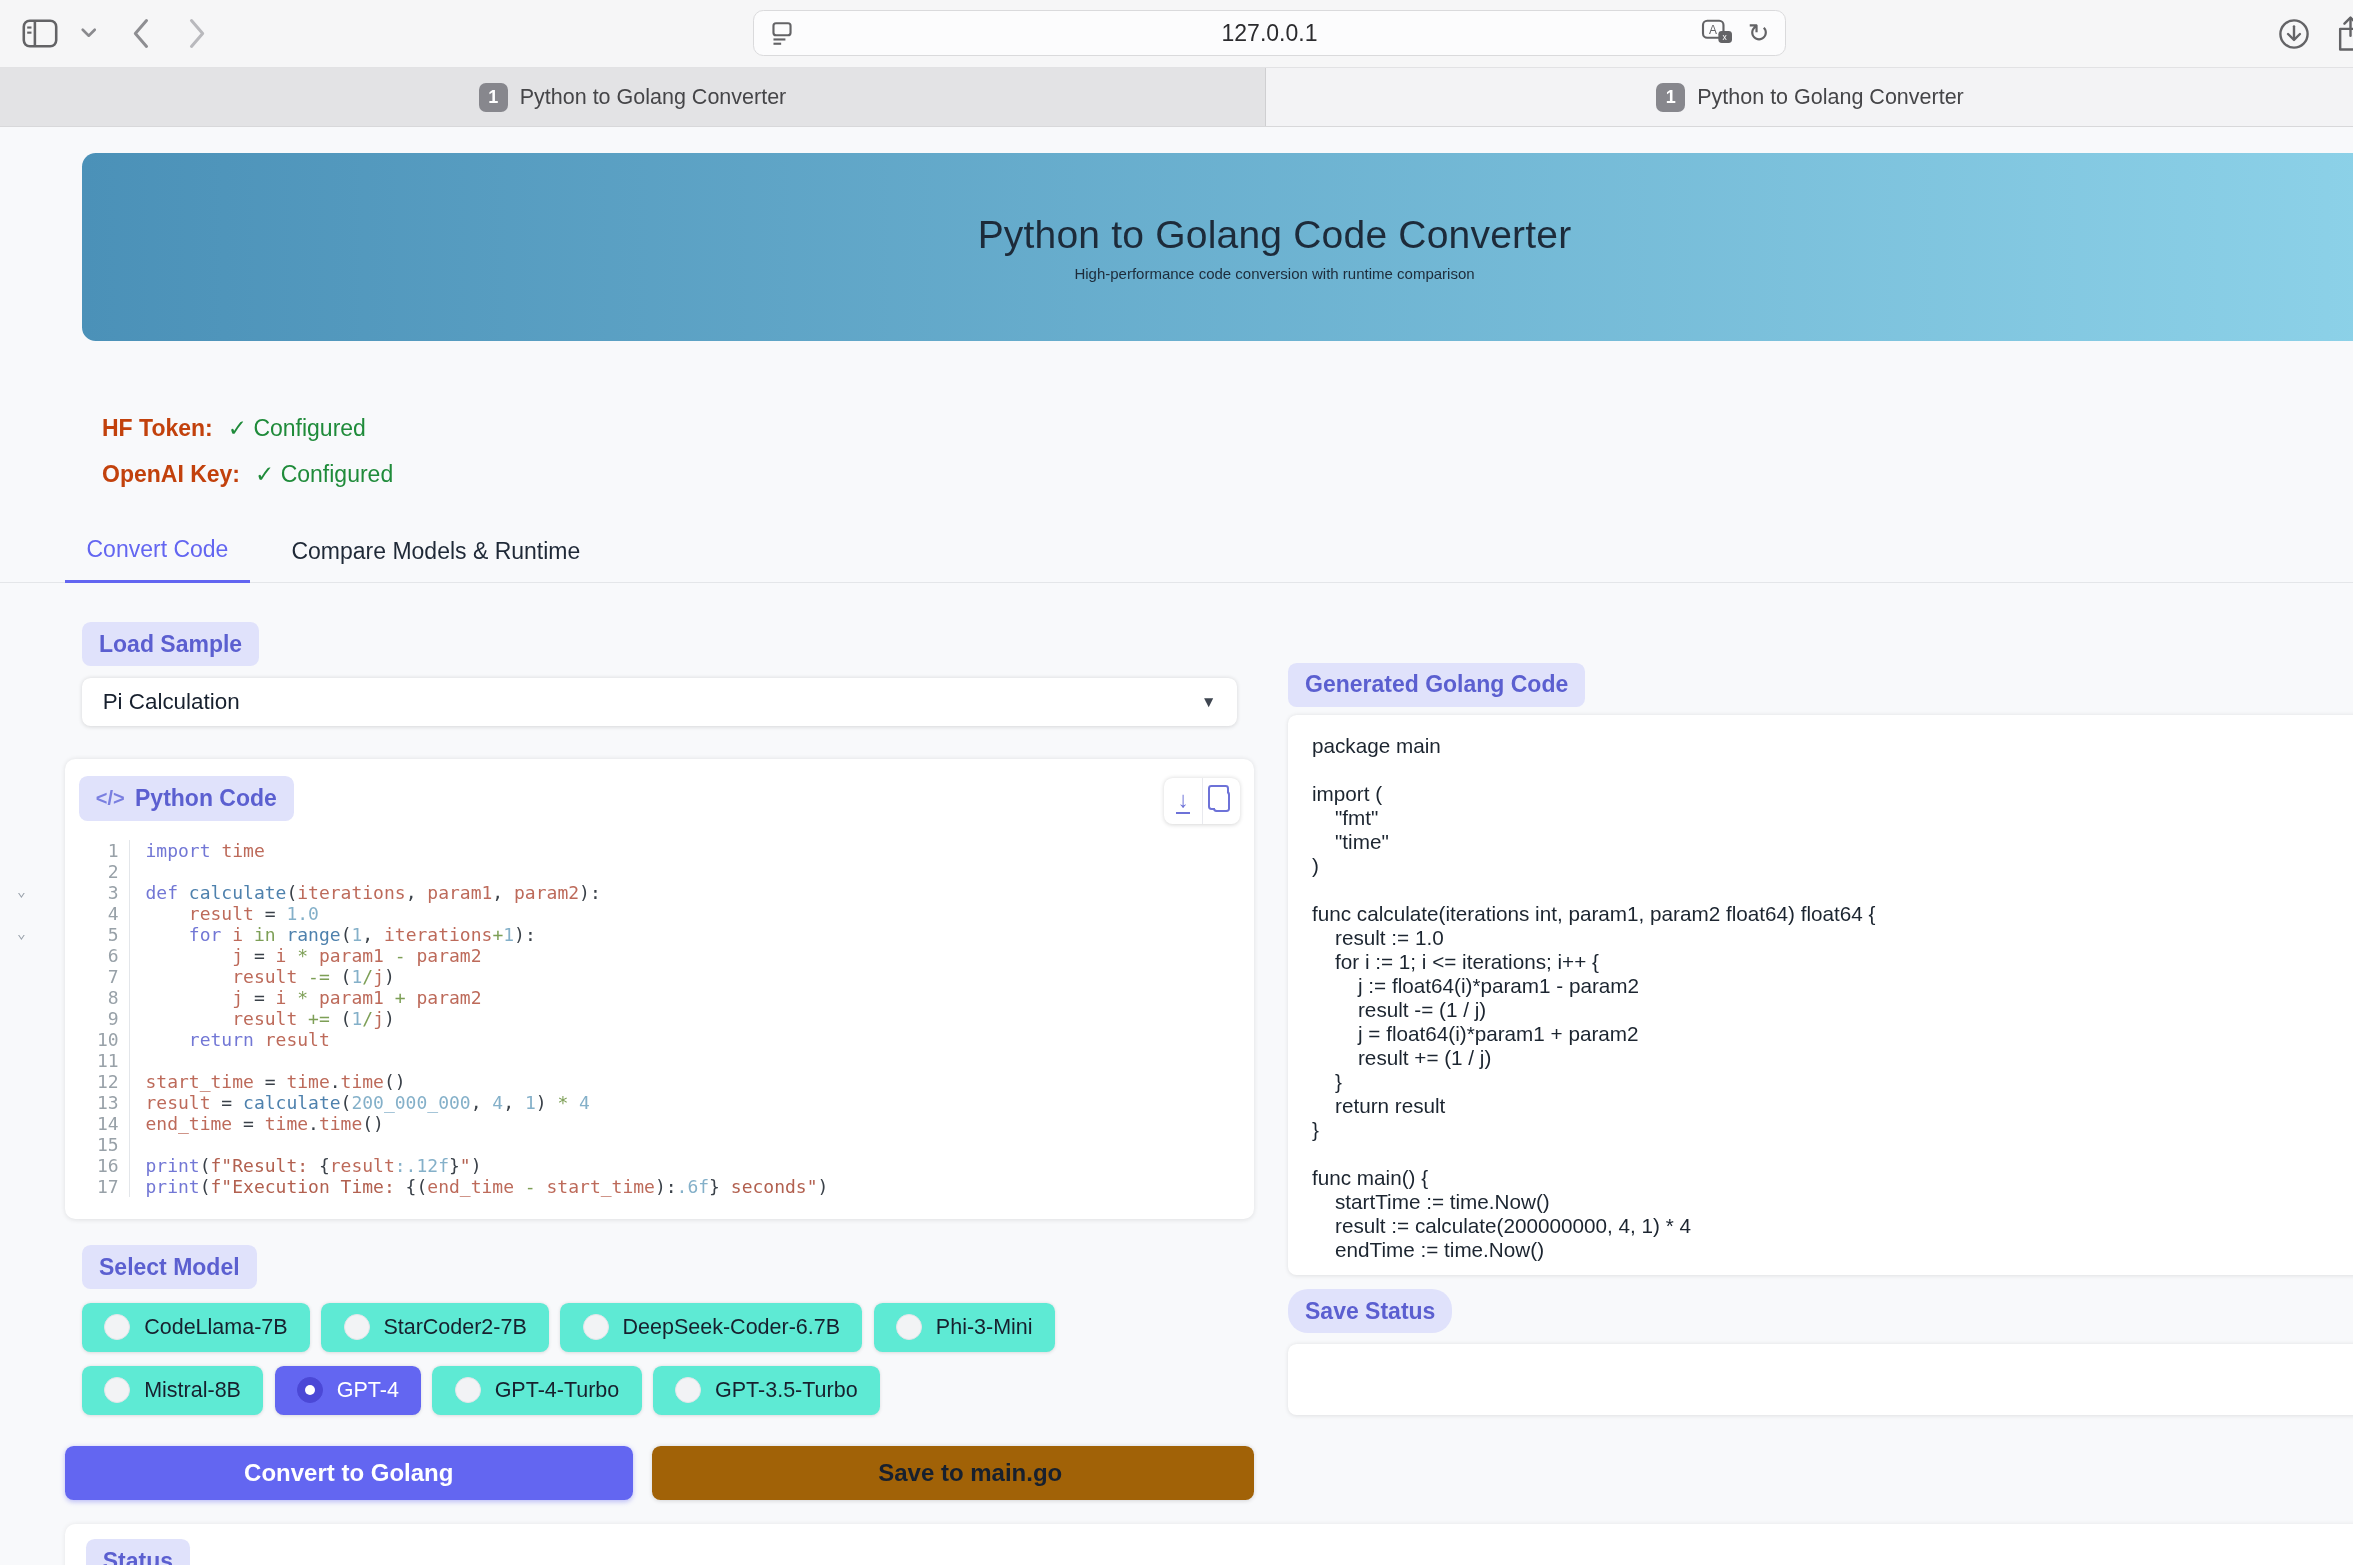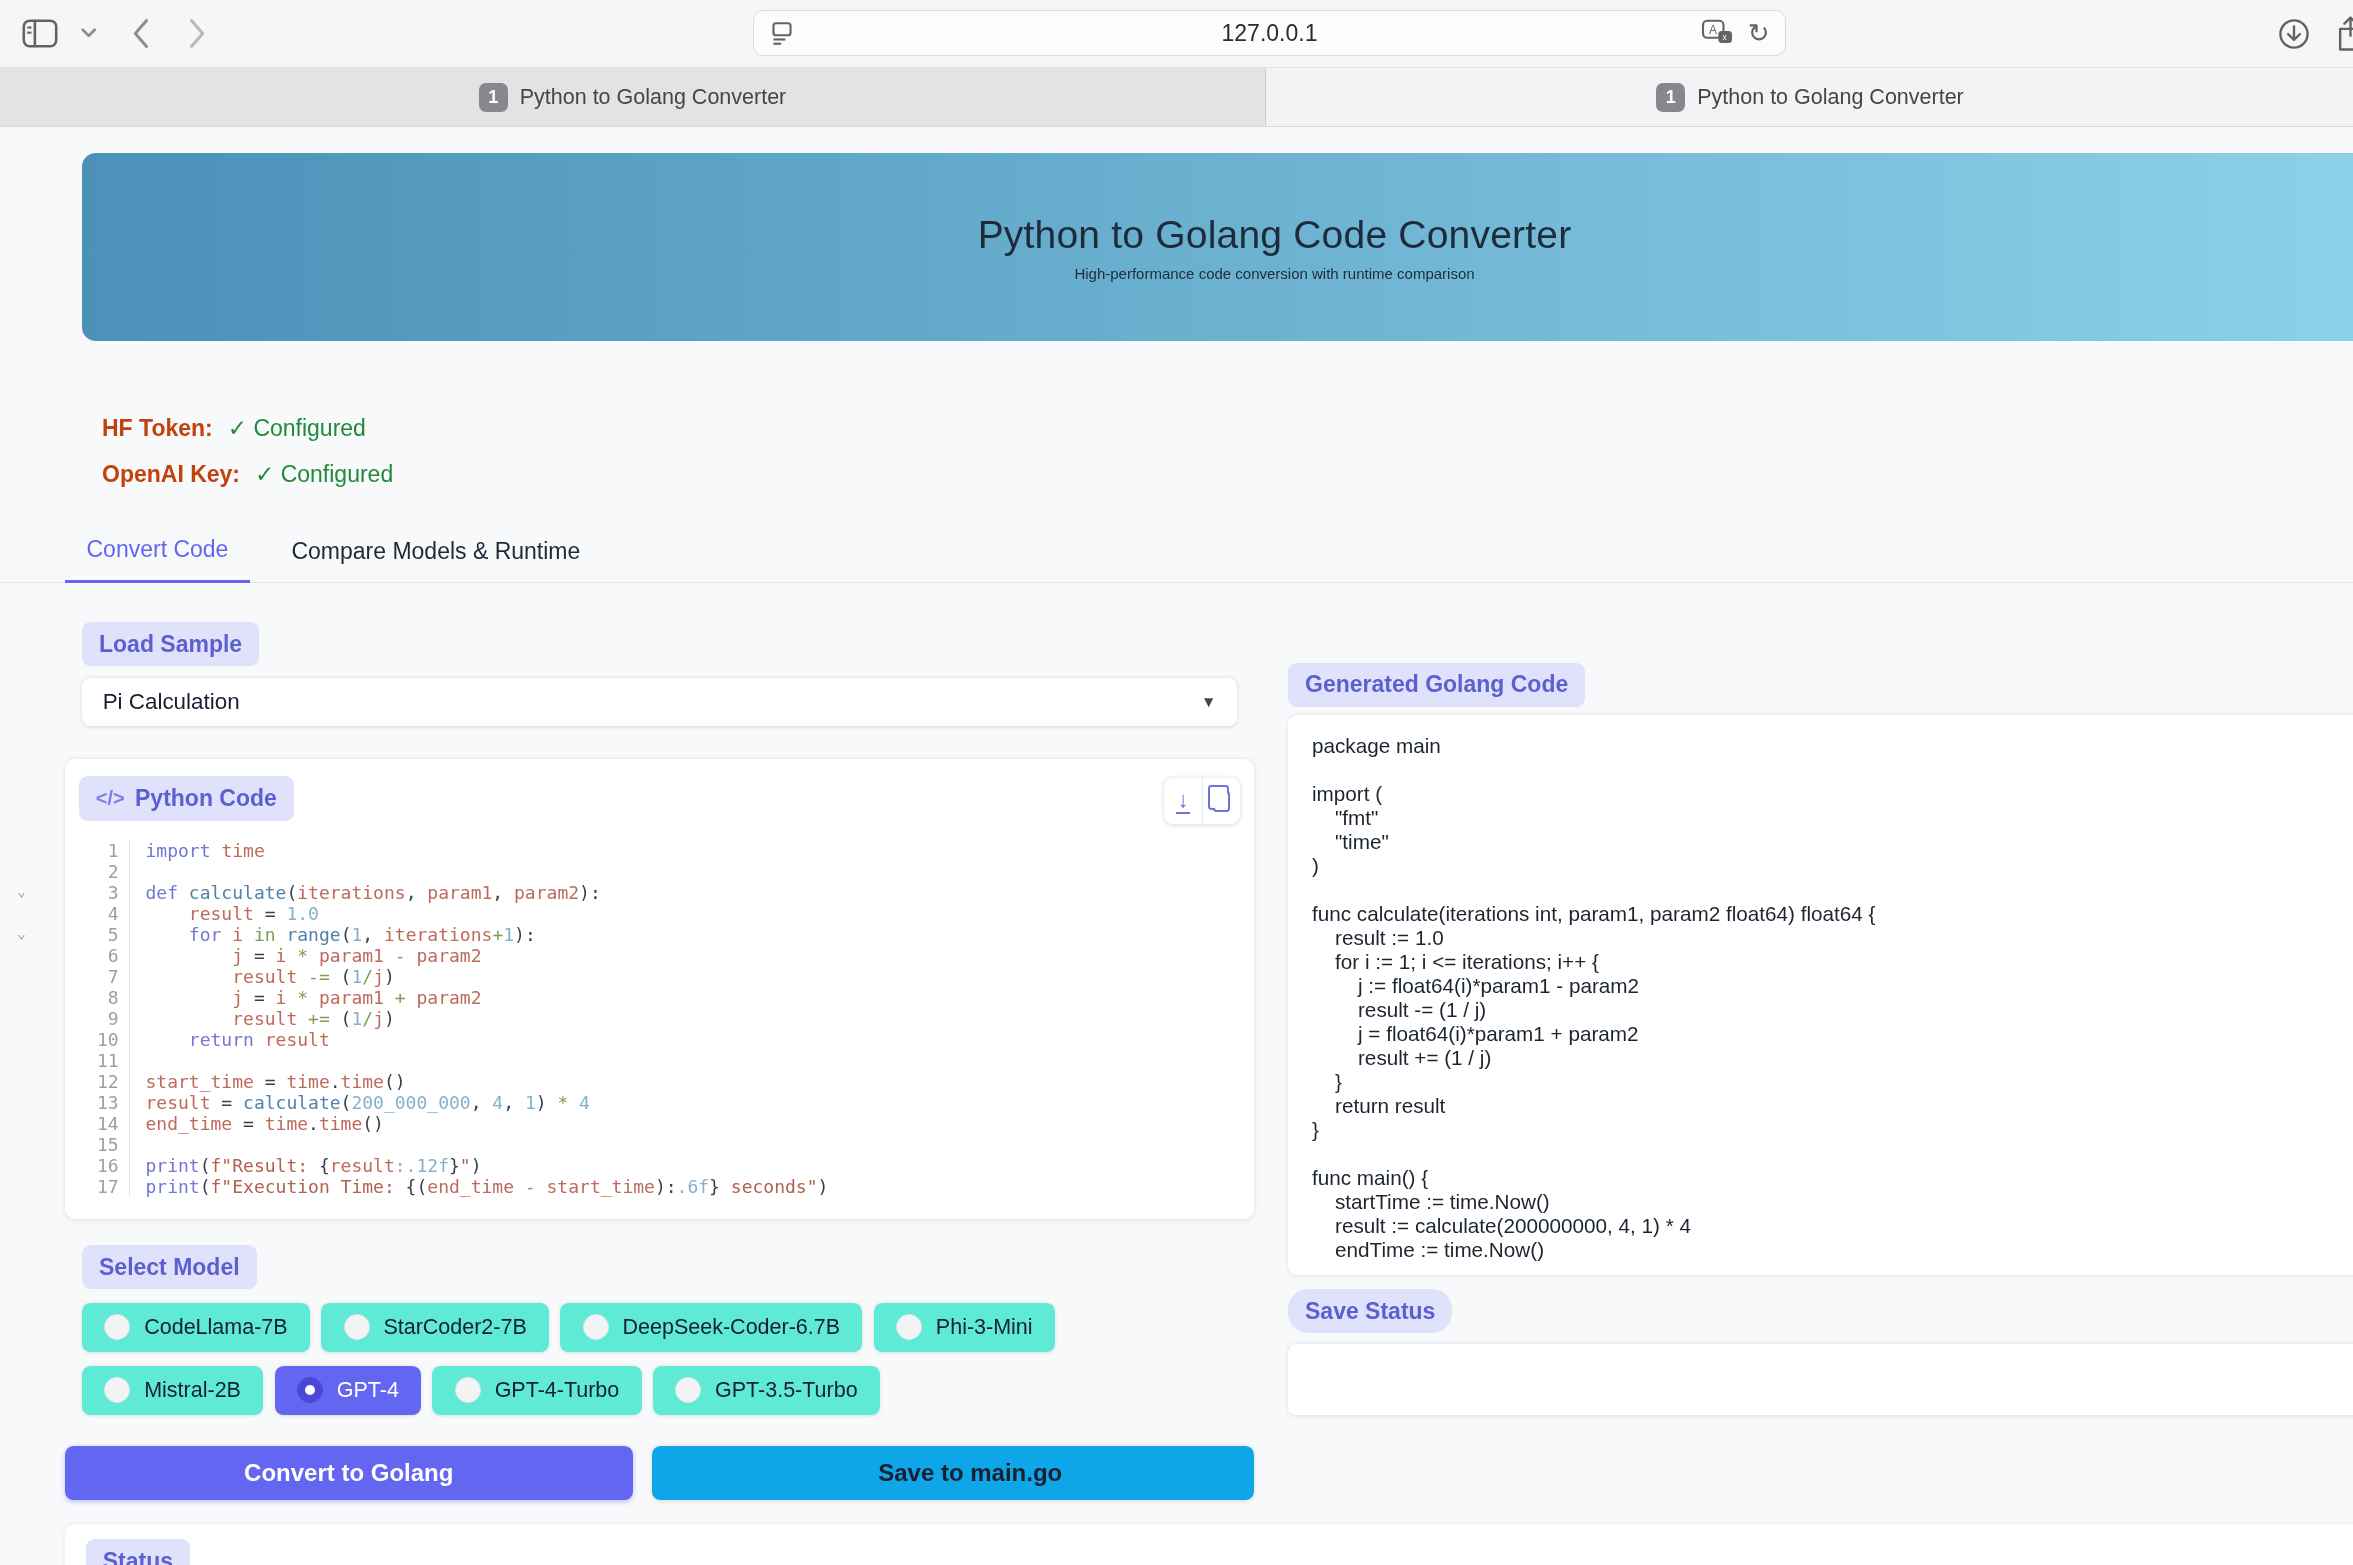--- a/index.html
+++ b/index.html
@@ -83,21 +83,21 @@
   .pill { display:flex; align-items:center; gap:13.8px; background:#5eead4; border-radius:8.6px; box-shadow:0 0.9px 3.4px rgba(0,0,0,.12);
           padding:0 22.4px; height:49px; font-size:21.5px; color:#17202e; }
   .radio { width:26px; height:26px; border-radius:50%; background:#f2f3f5; border:0.9px solid #e4e5e9; flex:none; position:relative; }
   .pill.selected { background:#6366f1; color:#fff; }
   .pill.selected .radio { background:#4b48d6; border-color:#4b48d6; }
   .pill.selected .radio::after { content:""; position:absolute; left:50%; top:50%; width:10.3px; height:10.3px; margin:-5.2px 0 0 -5.2px; border-radius:50%; background:#fff; }
 
   .buttons-row { display:flex; gap:19px; margin:31px 0 0 65px; width:1189px; }
   .btn { flex:1; height:54px; border-radius:8.6px; display:flex; align-items:center; justify-content:center; font-size:24px; font-weight:bold; }
   .btn-primary { background:#6366f1; color:#fff; box-shadow:0 1.7px 5.2px rgba(99,102,241,.4); }
-  .btn-secondary { background:#0ea5e9; color:#17202e; box-shadow:0 0.9px 4.3px rgba(0,0,0,.14);padding-left:35px; }
+  .btn-secondary { background:#a16207; color:#17202e; box-shadow:0 0.9px 4.3px rgba(0,0,0,.14);padding-left:35px; }
 
   .status-card { margin:24px 0 0 65px; width:2385px; background:#fff; border-radius:10.3px; box-shadow:0 0.9px 5.2px rgba(0,0,0,.08); padding:15.5px 20.7px 13.8px; }
 
   
   .go-box { margin-top:8.6px; width:1210px; height:560px; background:#fff; border-radius:8.6px; box-shadow:0 0.9px 4.3px rgba(0,0,0,.10); padding:19px 24px; overflow:hidden; }
   .go-box pre { font-family:"Liberation Sans", sans-serif; font-size:20.7px; line-height:24px; color:#1c2530; white-space:pre; }
   .save-chip { margin-top:13.8px;border-radius:20px; }
   .save-box { margin-top:10.3px; width:1210px; height:71px; background:#fff; border-radius:8.6px; box-shadow:0 0.9px 4.3px rgba(0,0,0,.10); }
 </style>
 </head>
@@ -266,21 +266,21 @@
           <div class="pill">
             <span class="radio"></span>
             <span>DeepSeek-Coder-6.7B</span>
           </div>
           <div class="pill">
             <span class="radio"></span>
             <span>Phi-3-Mini</span>
           </div>
           <div class="pill">
             <span class="radio"></span>
-            <span>Mistral-2B</span>
+            <span>Mistral-8B</span>
           </div>
           <div class="pill selected">
             <span class="radio"></span>
             <span>GPT-4</span>
           </div>
           <div class="pill">
             <span class="radio"></span>
             <span>GPT-4-Turbo</span>
           </div>
           <div class="pill">

